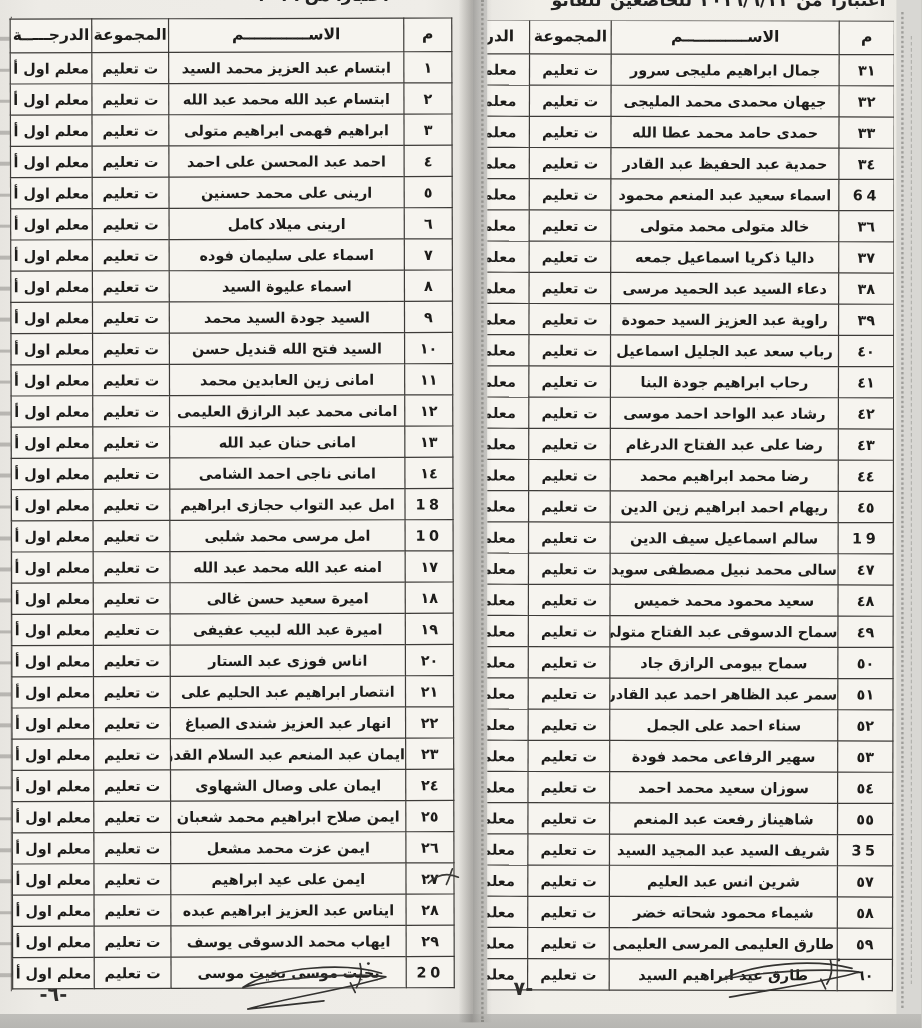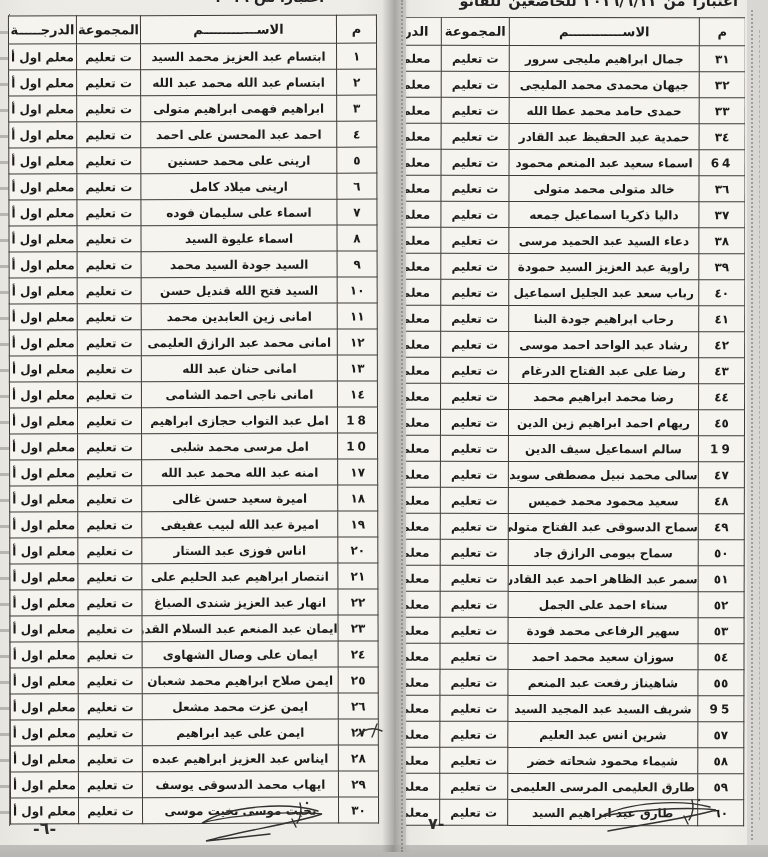--- a/index.html
+++ b/index.html
@@ -265,21 +265,21 @@
           <td class="td-group">ت تعليم</td>
           <td class="td-grade">معلم اول أ</td>
         </tr>
           <tr style="">
           <td class="td-num">٢٩</td>
           <td class="td-name">ايهاب محمد الدسوقى يوسف</td>
           <td class="td-group">ت تعليم</td>
           <td class="td-grade">معلم اول أ</td>
         </tr>
           <tr style="">
-          <td class="td-num">٣٠</td>
+          <td class="td-num">20</td>
           <td class="td-name">بخيت موسى بخيت موسى</td>
           <td class="td-group">ت تعليم</td>
           <td class="td-grade">معلم اول أ</td>
         </tr>
       </tbody>
     </table>
 
     <svg class="sig mark-27" width="30" height="30" viewBox="0 0 30 30">
       <path d="M2,16 C9,9 18,7 27,11 M22,4 C20,9 19,13 17,17" fill="none" stroke="#3a3936" stroke-width="1.4" stroke-linecap="round"></path>
     </svg>
@@ -457,21 +457,21 @@
             <td class="td-group">ت تعليم</td>
             <td class="td-grade">معلم</td>
           </tr>
             <tr style="">
             <td class="td-num">٥٥</td>
             <td class="td-name">شاهيناز رفعت عبد المنعم</td>
             <td class="td-group">ت تعليم</td>
             <td class="td-grade">معلم</td>
           </tr>
             <tr style="">
-            <td class="td-num">95</td>
+            <td class="td-num">35</td>
             <td class="td-name">شريف السيد عبد المجيد السيد</td>
             <td class="td-group">ت تعليم</td>
             <td class="td-grade">معلم</td>
           </tr>
             <tr style="">
             <td class="td-num">٥٧</td>
             <td class="td-name">شرين انس عبد العليم</td>
             <td class="td-group">ت تعليم</td>
             <td class="td-grade">معلم</td>
           </tr>

